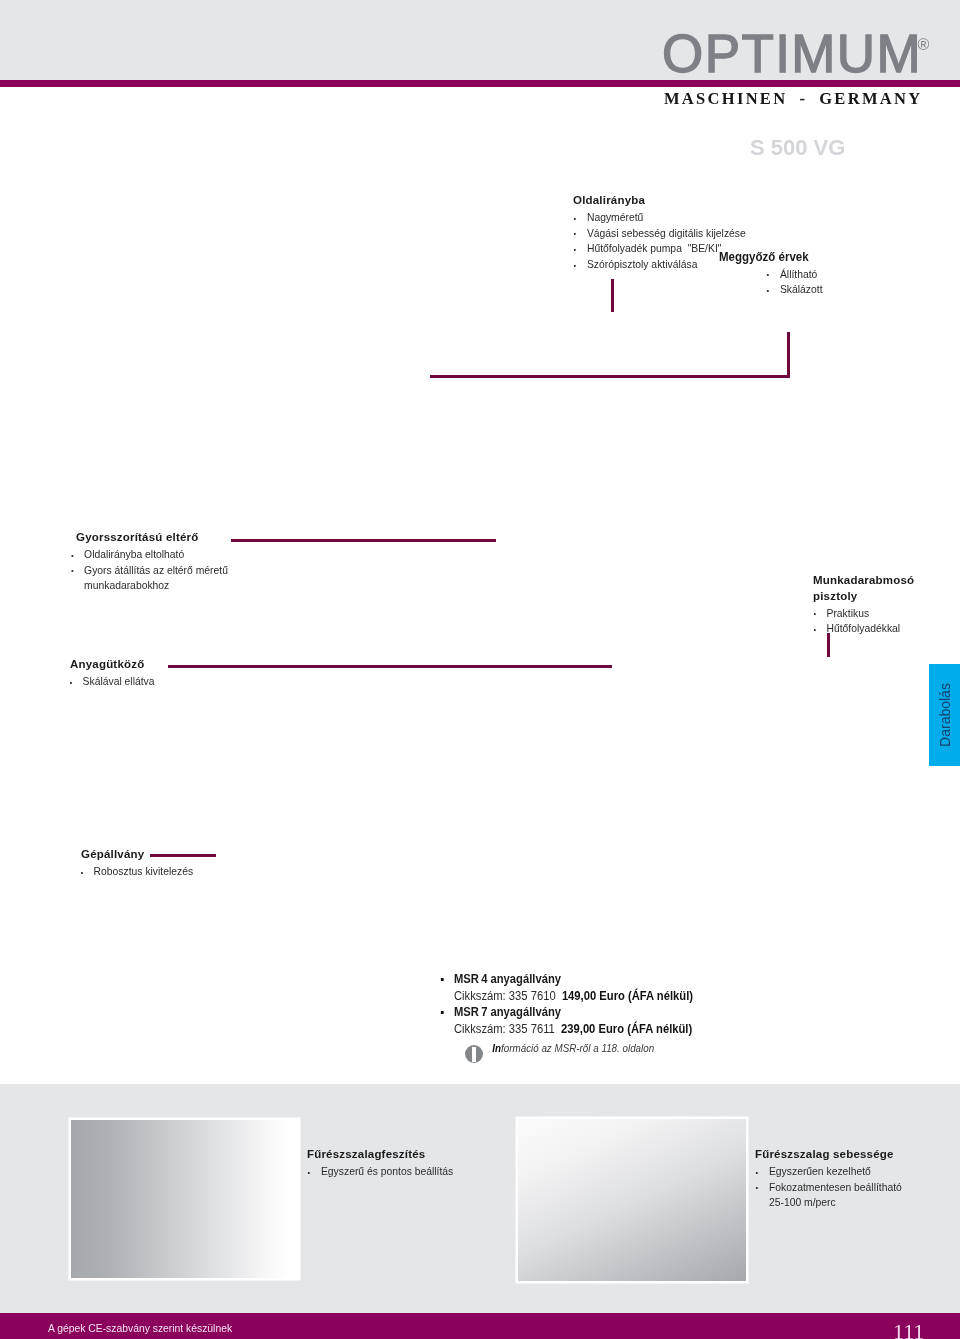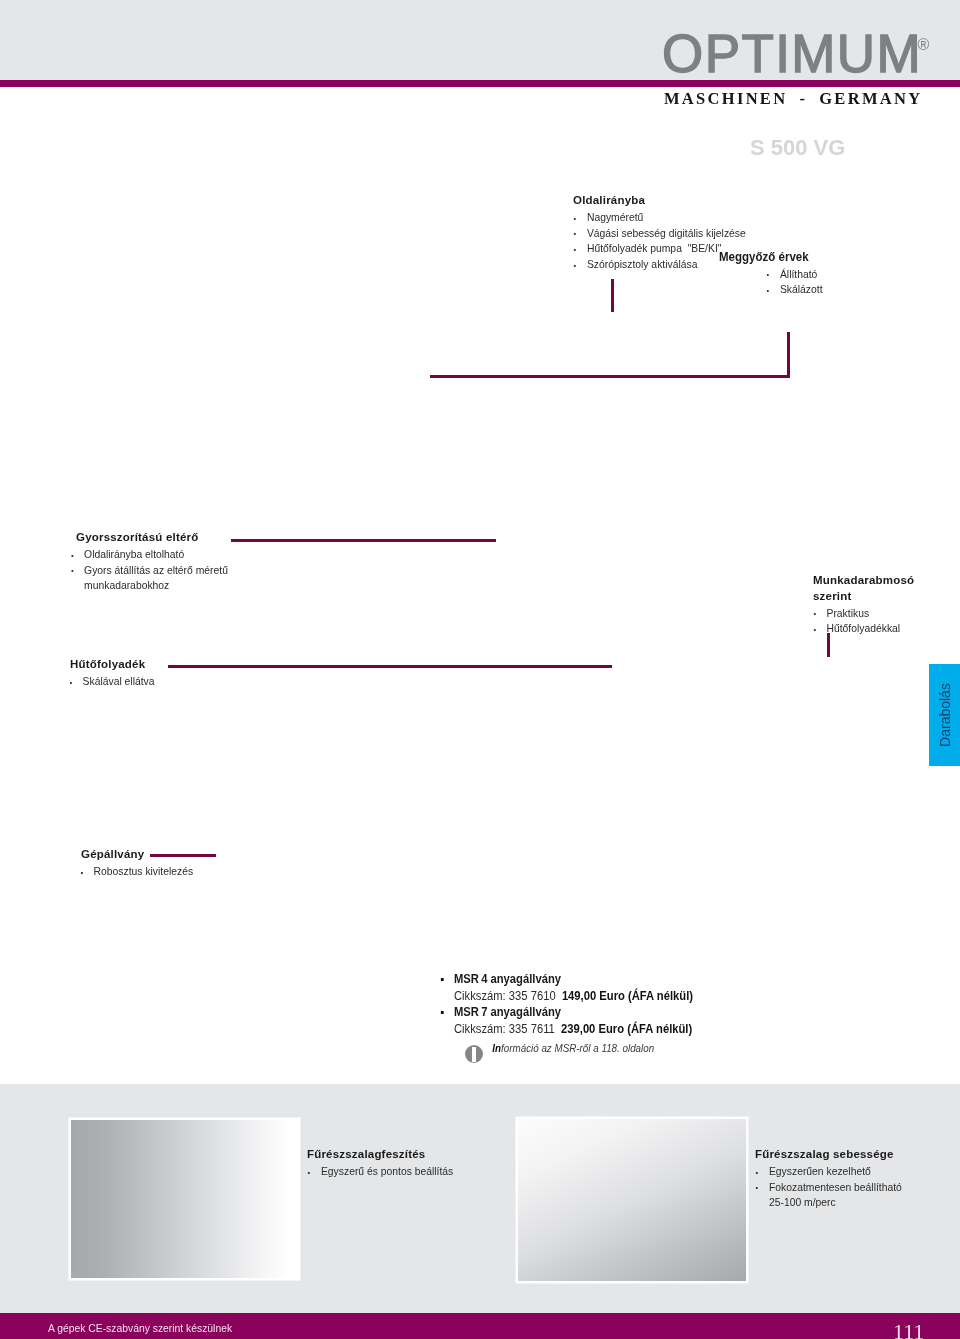--- a/index.html
+++ b/index.html
@@ -106,30 +106,30 @@
   <div class="blk" style="left:76px;top:527px;width:260px;--bx:-5.5px;--tx:9px;">
     <div class="t">Gyorsszorítású eltérő</div>
     <ul>
       <li>Oldalirányba eltolható</li>
       <li>Gyors átállítás az eltérő méretű munkadarabokhoz</li>
     </ul>
   </div>
   <div class="lh" style="left:231px;top:539px;width:265px;"></div>
 
   <div class="blk" style="left:813px;top:573px;width:140px;--bx:1px;--tx:15px;">
-    <div class="t wrap">Munkadarabmosó szerint</div>
+    <div class="t wrap">Munkadarabmosó pisztoly</div>
     <ul>
       <li>Praktikus</li>
       <li>Hűtőfolyadékkal</li>
     </ul>
   </div>
   <div class="lv" style="left:827px;top:633px;height:24px;"></div>
 
   <div class="blk" style="left:70px;top:654px;width:200px;--bx:0px;--tx:14px;">
-    <div class="t">Hűtőfolyadék</div>
+    <div class="t">Anyagütköző</div>
     <ul>
       <li>Skálával ellátva</li>
     </ul>
   </div>
   <div class="lh" style="left:168px;top:665px;width:444px;"></div>
 
   <div class="blk" style="left:81px;top:844px;width:200px;--bx:0px;--tx:14px;">
     <div class="t">Gépállvány</div>
     <ul>
       <li>Robosztus kivitelezés</li>

